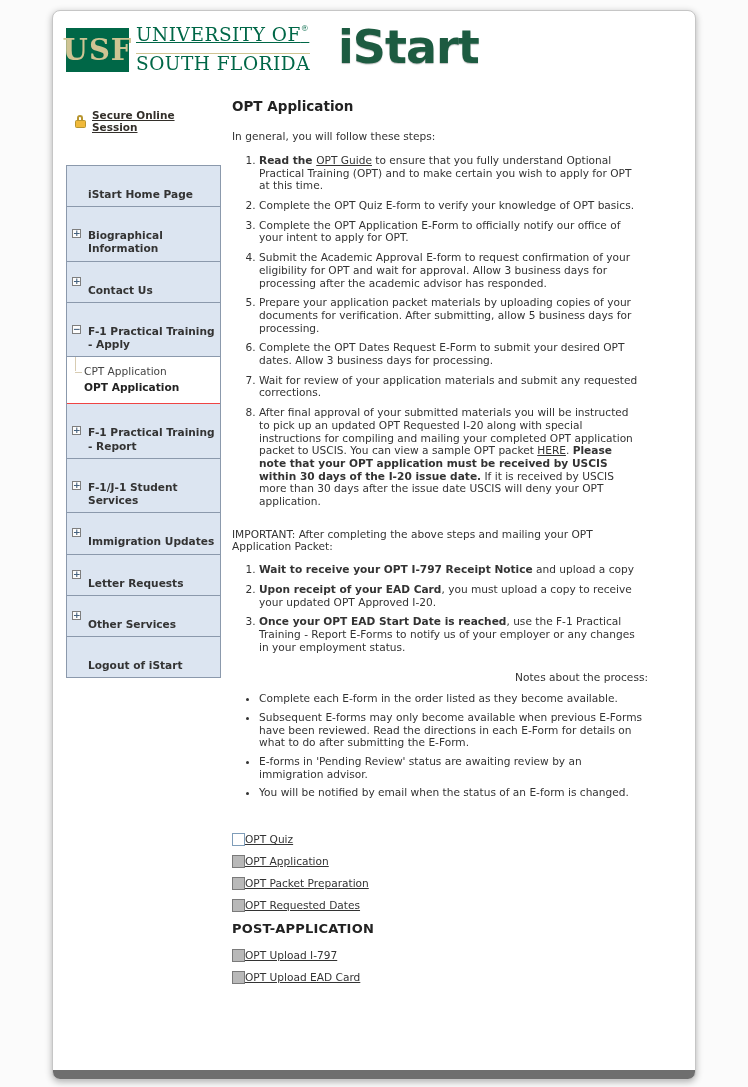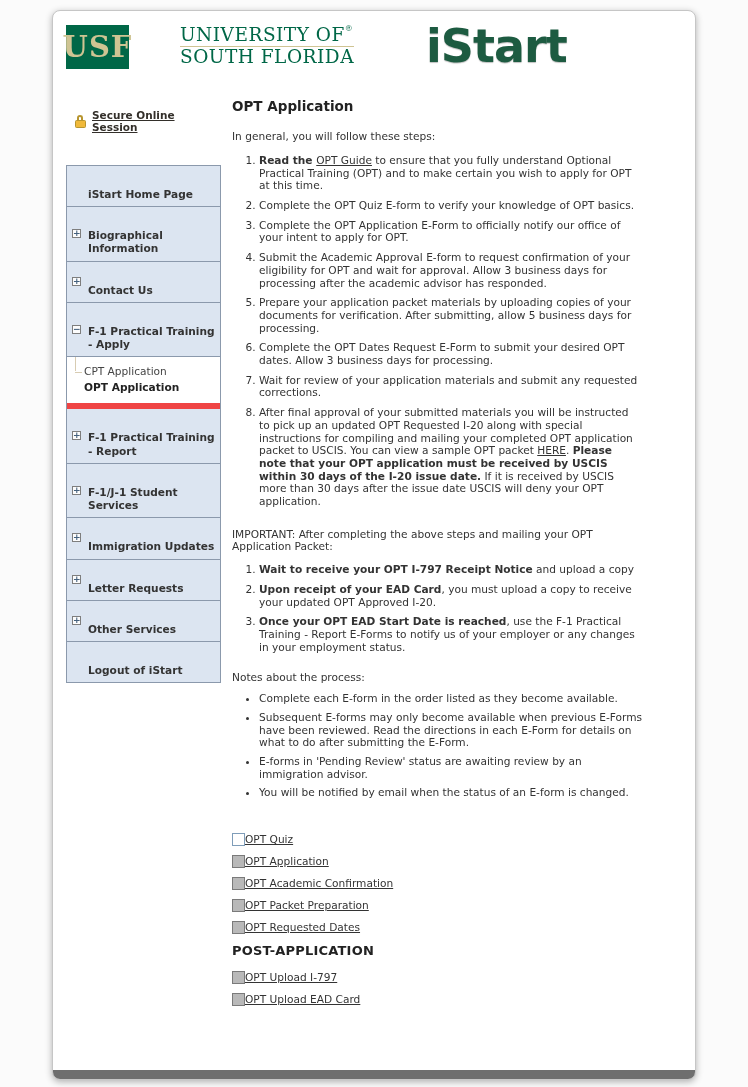--- a/index.html
+++ b/index.html
@@ -12,32 +12,32 @@
   .panel{
     position:absolute;left:52px;top:10px;width:642px;height:1068px;
     background:#fff;border:1px solid #c6c6c6;border-radius:8px;
     box-shadow:0 2px 7px rgba(0,0,0,0.30);
   }
   .panel-footer{
     position:absolute;left:0;right:0;bottom:0;height:9px;
     background:#6e6e6e;border-radius:0 0 7px 7px;
   }
   
-  .header{position:absolute;left:13px;top:14px;display:flex;align-items:flex-start;gap:44px;}
+  .header{position:absolute;left:13px;top:14px;display:flex;align-items:center;}
   .usf-box{
     width:63px;height:44px;background:#006747;color:#cfc493;
     font-family:"DejaVu Serif","Liberation Serif",serif;font-weight:bold;
     font-size:29px;display:flex;align-items:center;justify-content:center;
     letter-spacing:1px;
   }
   .usf-words{
     margin-left:7px;font-family:"DejaVu Serif","Liberation Serif",serif;
     color:#006747;font-size:18.5px;line-height:1.1;letter-spacing:0.5px;white-space:nowrap;
   }
-  .usf-line1{border-bottom:1px solid #cfc493;padding-bottom:1px;}
+  .usf-line1{border-bottom:1px solid #cfc493;padding-bottom:8px;text-decoration:underline;}
   .usf-reg{font-size:8px;vertical-align:top;}
   .istart-title{
     margin-left:28px;margin-top:-6px;font-size:46px;font-weight:bold;color:#1d5b41;
     text-shadow:0 1px 1px rgba(0,0,0,0.25);letter-spacing:-1px;
   }
   
   .sidebar{position:absolute;left:13px;top:0;width:153px;}
   .secure{position:absolute;top:98px;left:9px;display:flex;align-items:center;gap:5px;cursor:pointer;}
   .lock-icon{position:relative;width:12px;height:13px;flex:0 0 auto;}
   .lock-shackle{position:absolute;left:2px;top:0;width:6px;height:6px;border:2px solid #b7952f;border-bottom:none;border-radius:4px 4px 0 0;box-sizing:border-box;}
@@ -46,40 +46,40 @@
   .menu{position:absolute;top:154px;left:0;width:153px;border:1px solid #8b99ac;border-bottom:none;font-size:10.6px;}
   .menu-item{
     position:relative;background:#dce5f1;border-bottom:1px solid #8b99ac;
     padding:22px 4px 5px 21px;font-weight:bold;color:#333;line-height:1.25;cursor:pointer;
   }
   .expand-box{
     position:absolute;left:5px;top:50%;margin-top:-5px;width:9px;height:9px;
     background:#fcfcfc;border:1px solid #7e7e7e;box-sizing:border-box;
     font-size:9px;line-height:6px;text-align:center;color:#44617e;cursor:pointer;
   }
-  .submenu{position:relative;background:#fff;border-bottom:6px solid #ef4444;padding:6px 4px 8px 12px;}
+  .submenu{position:relative;background:#fff;border-bottom:1px solid #ef4444;padding:6px 4px 8px 12px;}
   .submenu::before{content:"";position:absolute;left:8px;top:0;width:1px;height:14px;background:#d8ccb2;}
   .subitem{position:relative;margin-left:5px;padding:2px 0;color:#444;cursor:pointer;}
   .subitem-first::before{content:"";position:absolute;left:-9px;top:9px;width:7px;height:1px;background:#d8ccb2;}
   .subitem-active{font-weight:bold;color:#222;}
   
   .content{
     position:absolute;left:179px;top:87px;width:416px;height:938px;
     font-size:10.6px;line-height:1.2;color:#333;overflow:hidden;
   }
   .page-title{font-size:13.5px;font-weight:bold;color:#222;margin:0 0 16px 0;}
   .para{margin:0 0 11px 0;}
   ol.rich{margin:10px 8px 14px 0;padding:0 0 0 27px;}
   ol.rich li{margin-bottom:7px;}
   ul.notes{margin:8px 0 14px 0;padding:0 0 0 27px;}
   ul.notes li{margin-bottom:6px;}
   .b{font-weight:bold;}
   .link{font-weight:inherit;text-decoration:underline;cursor:pointer;color:#333;}
   .important-lead{margin:20px 0 10px 0;}
-  .notes-lead{margin:18px 0 6px 0;}
+  .notes-lead{margin:18px 0 6px 0;text-align:right;}
   .checklist{margin-top:34px;}
   .check-row{display:flex;align-items:center;gap:0;margin-bottom:9px;}
   .cb{width:13px;height:13px;box-sizing:border-box;flex:0 0 auto;}
   .cb-incomplete{background:#fff;border:1px solid #7f9db9;}
   .cb-not-yet-available{background:#b9b9b9;border:1px solid #7a7a7a;}
   .check-link{font-size:10.6px;color:#333;text-decoration:underline;cursor:pointer;}
   .post-header{font-weight:bold;font-size:13px;color:#222;margin:4px 0 12px 0;letter-spacing:0.2px;}
 </style>
 </head>
 <body>
@@ -153,24 +153,20 @@
         <div class="check-row">
           <span class="cb cb-incomplete"></span>
           <a class="check-link">OPT Quiz</a>
         </div>
         <div class="check-row">
           <span class="cb cb-not-yet-available"></span>
           <a class="check-link">OPT Application</a>
         </div>
         <div class="check-row">
           <span class="cb cb-not-yet-available"></span>
-          <a class="check-link">OPT Academic Confirmation</a>
-        </div>
-        <div class="check-row">
-          <span class="cb cb-not-yet-available"></span>
           <a class="check-link">OPT Packet Preparation</a>
         </div>
         <div class="check-row">
           <span class="cb cb-not-yet-available"></span>
           <a class="check-link">OPT Requested Dates</a>
         </div>
       </div>
     <div class="post-header">POST-APPLICATION</div>
     <div>
         <div class="check-row">

